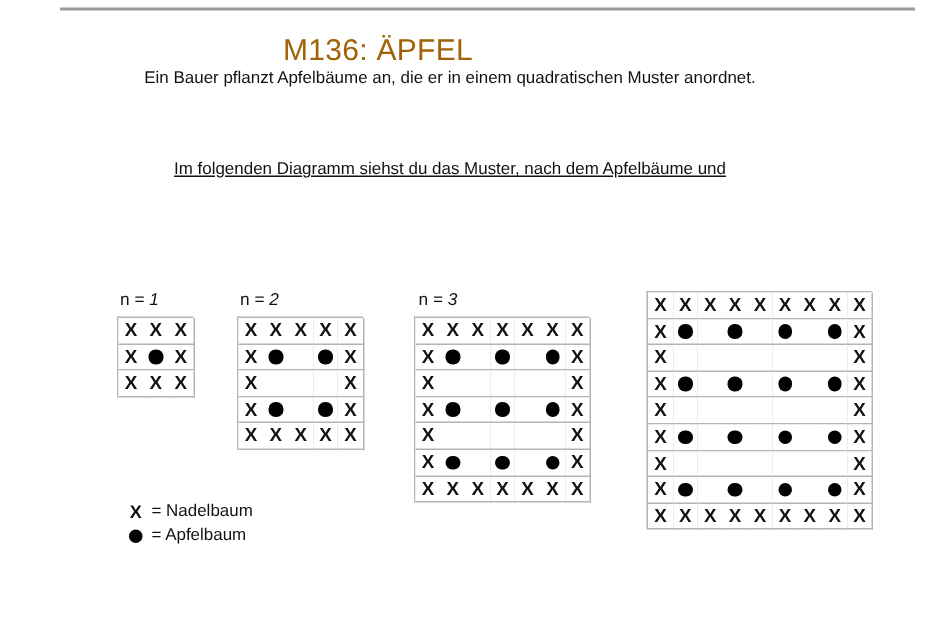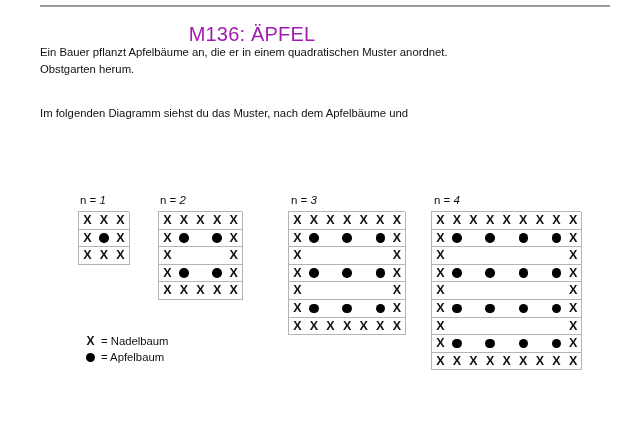--- a/index.html
+++ b/index.html
@@ -30,36 +30,36 @@
   
   #page-title {
     position: absolute;
     left: 0;
     top: 10px;
     width: 504px;
     text-align: center;
     font-size: 20px;
     font-weight: 400;
     letter-spacing: 0.2px;
-    color: #a21caf;
+    color: #a16207;
     white-space: nowrap;
   }
 
   
   .para {
     position: absolute;
     left: 40px;
     font-size: 11.3px;
     line-height: 16.5px;
     color: #111111;
     width: 520px;
   }
   #para-1 { top: 44px; }
-  #para-2 { top: 105px; }
-  .para .line { display: block; white-space: nowrap; }
+  #para-2 { top: 105px; text-decoration: underline; }
+  .para .line { display: block; white-space: nowrap; text-align: center; }
 
   
   #diagrams {
     position: absolute;
     left: 0;
     top: 0;
     width: 620px;
     height: 427px;
   }
 
@@ -115,21 +115,21 @@
     height: 9.5px;
     margin-left: -4.75px;
     margin-top: -4.75px;
     border-radius: 50%;
     background: #000000;
   }
 
   
   #figure-n1 { left: 62px;  top: 194px; }
   #figure-n2 { left: 142px; top: 194px; }
-  #figure-n3 { left: 272px; top: 194px; }
+  #figure-n3 { left: 260px; top: 194px; }
   #figure-n4 { left: 415px; top: 194px; }
 
   #figure-n3 .fig-label { margin-left: 3px; }
   #figure-n4 .fig-label { margin-left: 3px; }
   #figure-n2 .fig-label { margin-left: 2px; }
   #figure-n1 .fig-label { margin-left: 2px; }
 
   
   #legend {
     position: absolute;
@@ -166,21 +166,20 @@
 </style>
 </head>
 <body>
 
 <div id="top-rule"></div>
 
 <h1 id="page-title">M136: ÄPFEL</h1>
 
 <div class="para" id="para-1">
     <span class="line">Ein Bauer pflanzt Apfelbäume an, die er in einem quadratischen Muster anordnet.</span>
-    <span class="line">Obstgarten herum.</span>
   </div>
 <div class="para" id="para-2">
     <span class="line">Im folgenden Diagramm siehst du das Muster, nach dem Apfelbäume und</span>
   </div>
 
 <div id="diagrams">
   <div class="figure" id="figure-n1">
     <span class="fig-label">n = <span class="nval">1</span></span>
     <div class="grid" style="grid-template-columns: repeat(3, 16.6px);">
         <div class="cell">
@@ -396,21 +395,20 @@
         </div>
         <div class="cell">
           <span class="glyph-x">X</span>
         </div>
         <div class="cell">
           <span class="glyph-x">X</span>
         </div>
       </div>
   </div>
   <div class="figure" id="figure-n4">
-    <span class="fig-label">n = <span class="nval">4</span></span>
     <div class="grid" style="grid-template-columns: repeat(9, 16.6px);">
         <div class="cell">
           <span class="glyph-x">X</span>
         </div>
         <div class="cell">
           <span class="glyph-x">X</span>
         </div>
         <div class="cell">
           <span class="glyph-x">X</span>
         </div>

